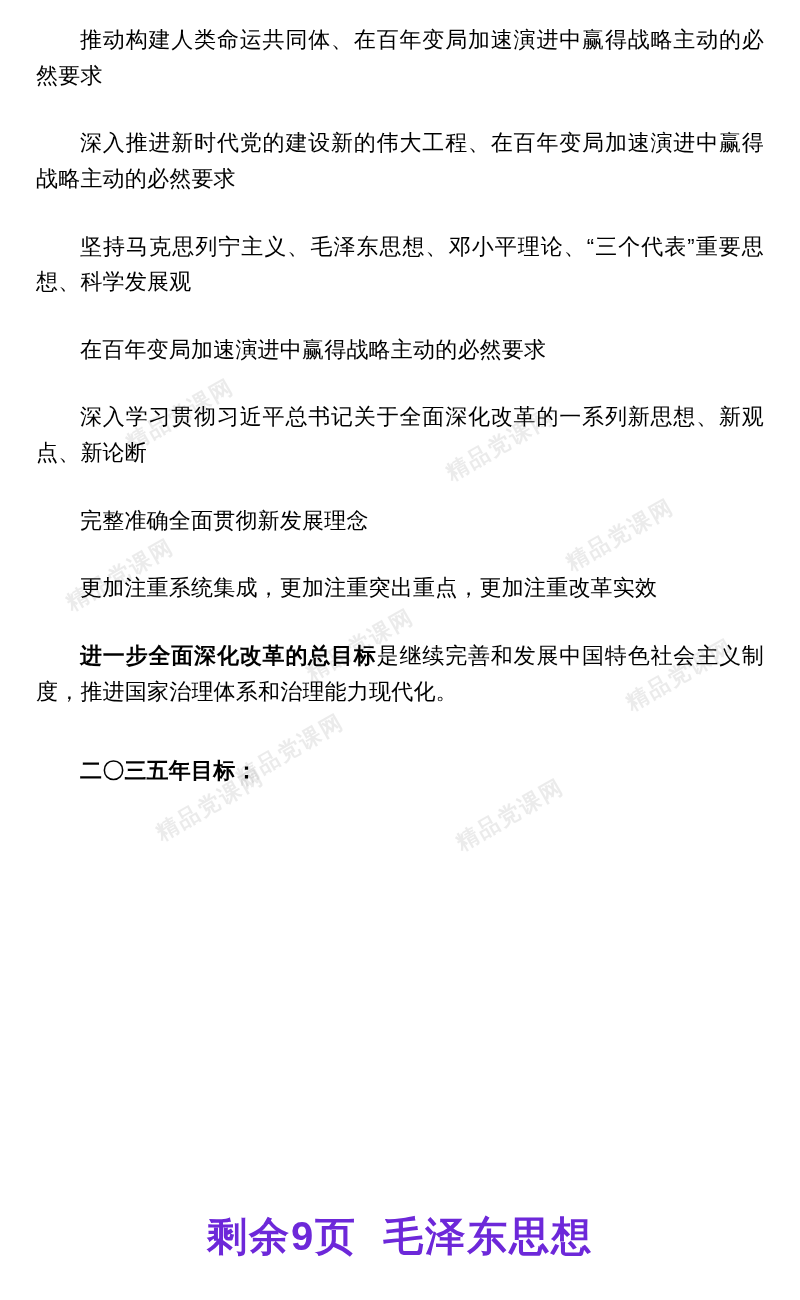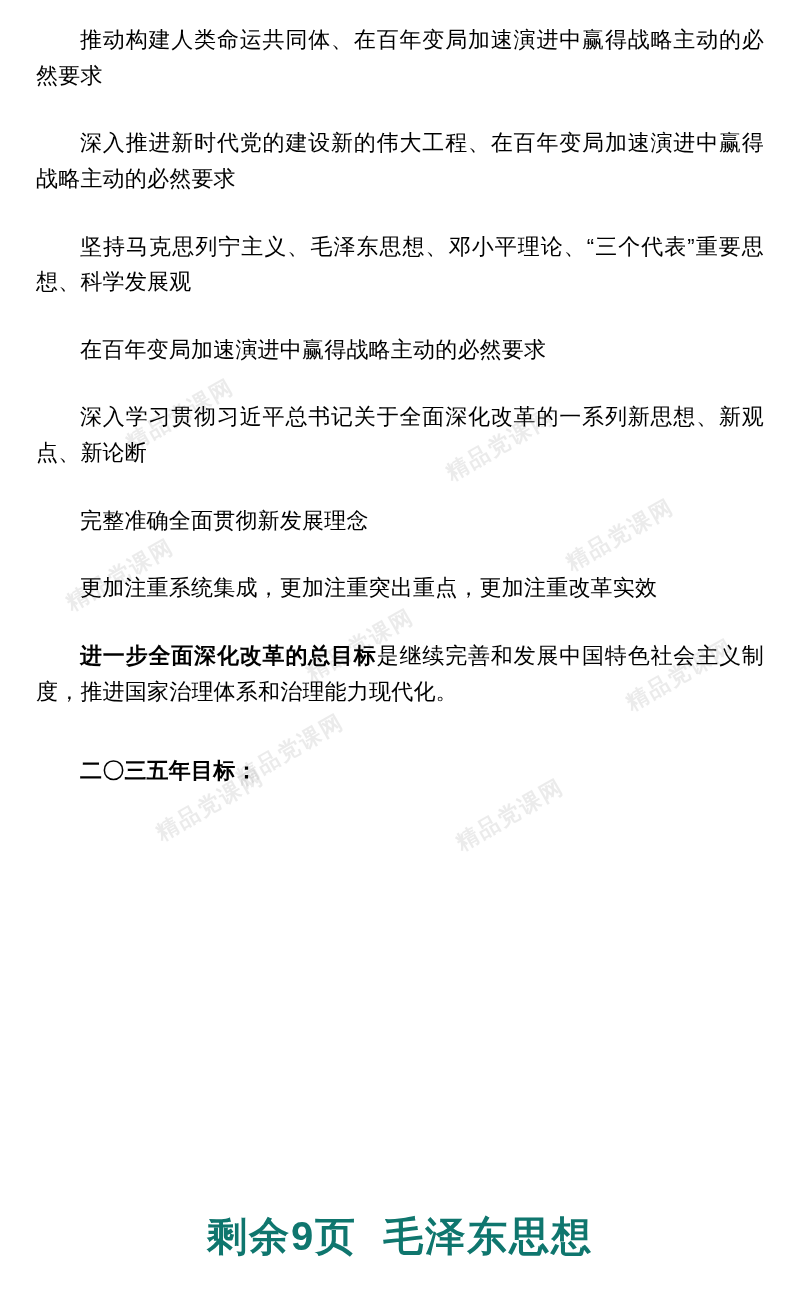--- a/index.html
+++ b/index.html
@@ -70,21 +70,21 @@
     right: 0;
     bottom: 36px;
     text-align: center;
     z-index: 3;
   }
   .footer-text {
     display: inline-block;
     font-size: 40px;
     font-weight: bold;
     letter-spacing: 2px;
-    color: #0f766e;
+    color: #6d28d9;
     font-family: "Liberation Sans", sans-serif;
   }
 </style>
 </head>
 <body>
 
 <div id="page">
 
   <div class="wm-layer">
     <div class="wm" style="left:120px; top:400px;">精品党课网</div>

